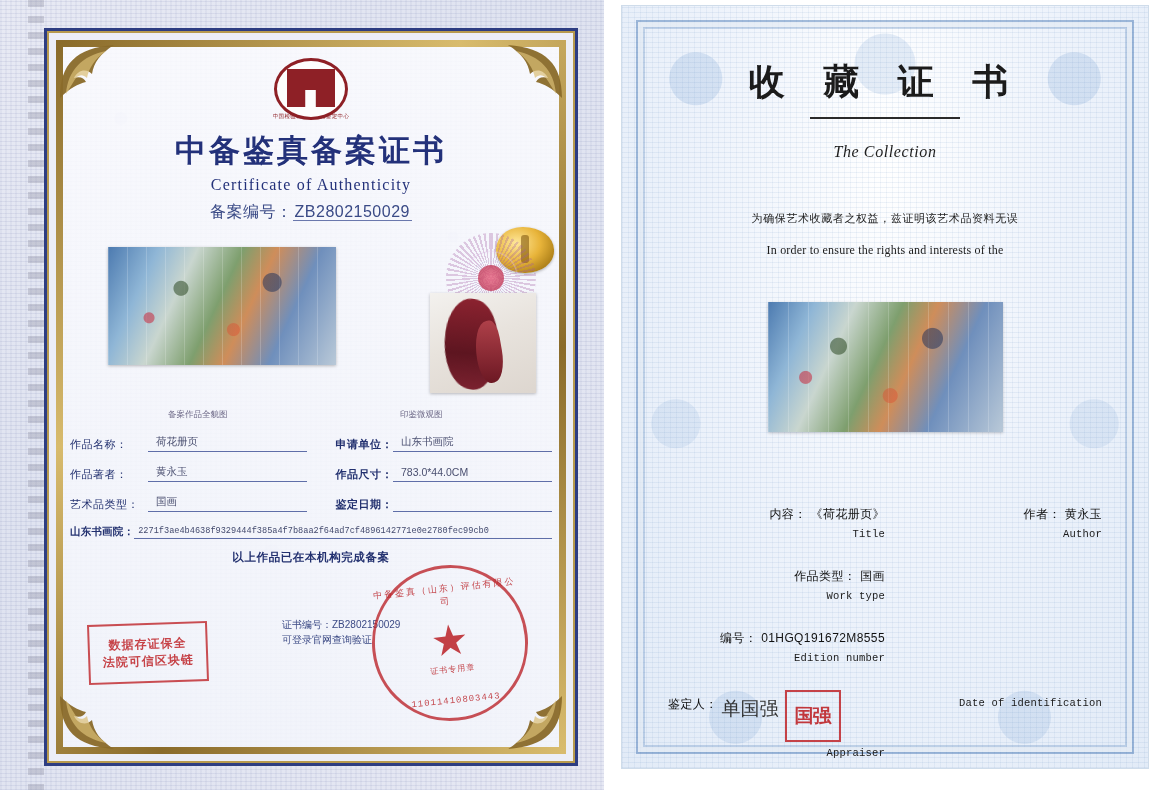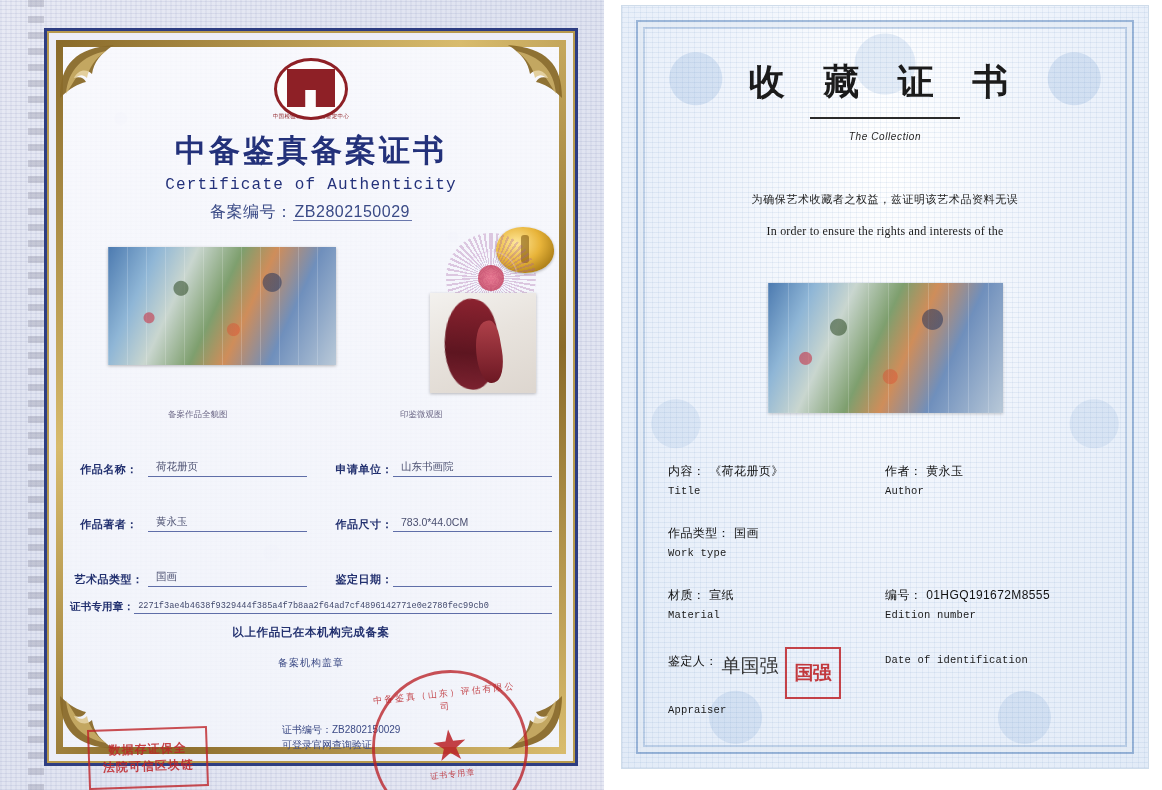--- a/index.html
+++ b/index.html
@@ -99,21 +99,21 @@
     color:#23317a;
     margin-top:10px;
     text-shadow:0 1px 0 rgba(255,255,255,.7);
   }
   .title-en{
     text-align:center;
     font-size:16px;
     letter-spacing:1.2px;
     color:#23317a;
     margin-top:4px;
-    font-family:Liberation Mono, monospace;
+    font-family:Liberation Serif, serif;
   }
   .rec-no{
     text-align:center;font-size:16px;color:#3a4a86;margin-top:8px;letter-spacing:.5px;
   }
   .rec-no u{text-decoration:none;border-bottom:1px solid #6a78ad;padding:0 2px;}
 
   .art-row{
     position:relative;height:170px;margin-top:16px;
   }
   .art-main{
@@ -174,24 +174,24 @@
     width:8px;height:28px;background:rgba(120,80,10,.55);border-radius:3px;
   }
   .cap-row{
     position:relative;height:14px;
   }
   .cap-left{position:absolute;left:98px;top:0;font-size:8.5px;color:#6e6a88;}
   .cap-right{position:absolute;left:330px;top:0;font-size:8.5px;color:#6e6a88;text-align:right;}
 
   .fields{margin-top:12px;font-size:11px;color:#22306f;}
   .frow{display:flex;align-items:flex-end;margin-bottom:13px;}
-  .fl{width:78px;text-align:center;flex:none;font-weight:bold;letter-spacing:.5px;}
+  .fl{width:78px;text-align:left;flex:none;font-weight:normal;letter-spacing:.5px;}
   .fv{
     flex:1;border-bottom:1px solid #5f6ea8;
-    padding:0 6px 2px 8px;color:#4a4f70;font-size:10.5px;min-height:13px;margin-top:25px;
+    padding:0 6px 2px 8px;color:#4a4f70;font-size:10.5px;min-height:13px;
   }
   .fl2{width:72px;text-align:right;flex:none;font-weight:bold;margin-left:14px;letter-spacing:.5px;}
   .hashrow{display:flex;align-items:flex-end;margin-top:2px;}
   .hashlabel{flex:none;font-weight:bold;font-size:10.5px;letter-spacing:.2px;}
   .hashval{
     flex:1;border-bottom:1px solid #5f6ea8;padding:0 2px 2px 4px;
     font-family:"Liberation Mono", monospace;font-size:8.6px;color:#434a6e;
     white-space:nowrap;overflow:hidden;
   }
   .statement{
@@ -277,22 +277,22 @@
     text-align:center;
     font-family:"DejaVu Sans", sans-serif;
     font-size:36px;font-weight:bold;letter-spacing:13px;
     color:#1b1b1b;
     margin-top:18px;
   }
   .cr-title-rule{
     width:150px;height:2px;background:#2a2a2a;margin:10px auto 0;
   }
   .cr-subtitle{
-    text-align:center;font-family:Liberation Sans, sans-serif;font-style:italic;
-    font-size:10px;color:#1e1e1e;margin-top:12px;letter-spacing:.6px;
+    text-align:center;font-family:Liberation Serif, serif;font-style:italic;
+    font-size:16px;color:#1e1e1e;margin-top:24px;letter-spacing:.6px;
   }
   .cr-statement-cn{
     text-align:center;font-size:11px;color:#1c1c1c;margin-top:50px;letter-spacing:.6px;
   }
   .cr-statement-en{
     text-align:center;font-size:12px;color:#1c1c1c;margin-top:17px;
     font-family:"Liberation Serif", serif;letter-spacing:.2px;
   }
   .cr-art{
     margin:44px auto 0;width:235px;height:130px;
@@ -303,21 +303,21 @@
   }
   .cr-art .flecks{
     position:absolute;inset:0;
     background:
       radial-gradient(circle at 16% 58%, rgba(200,40,60,.55) 0 6px, rgba(0,0,0,0) 7px),
       radial-gradient(circle at 30% 34%, rgba(30,60,20,.5) 0 8px, rgba(0,0,0,0) 9px),
       radial-gradient(circle at 52% 72%, rgba(220,80,50,.45) 0 7px, rgba(0,0,0,0) 8px),
       radial-gradient(circle at 70% 28%, rgba(25,45,90,.5) 0 10px, rgba(0,0,0,0) 11px),
       repeating-linear-gradient(90deg, rgba(255,255,255,.18) 0 1px, rgba(0,0,0,0) 1px 20px);
   }
-  .cr-fields{margin-top:50px;}
+  .cr-fields{margin-top:74px;text-align:right;}
   .cr-frow{display:flex;margin-bottom:28px;}
   .cr-cell{width:50%;}
   .cr-cell .cn{font-size:12px;color:#111;letter-spacing:.4px;}
   .cr-cell .cn b{font-weight:normal;}
   .cr-cell .en{
     font-family:"Liberation Mono", monospace;font-size:10.5px;color:#1a1a1a;margin-top:5px;letter-spacing:.2px;
   }
   .cr-cell .val{margin-left:4px;}
   .appr-row{display:flex;align-items:flex-start;margin-top:4px;}
   .appr-seal{
@@ -420,27 +420,26 @@
           <div class="fv">783.0*44.0CM</div>
         </div>
         <div class="frow">
           <div class="fl">艺术品类型：</div>
           <div class="fv">国画</div>
           <div class="fl2">鉴定日期：</div>
           <div class="fv"></div>
         </div>
 
         <div class="hashrow">
-          <div class="hashlabel">证书专用章：</div>
+          <div class="hashlabel">山东书画院：</div>
           <div class="hashval">2271f3ae4b4638f9329444f385a4f7b8aa2f64ad7cf4896142771e0e2780fec99cb0</div>
         </div>
       </div>
 
       <div class="statement">以上作品已在本机构完成备案</div>
-      <div class="org-label">备案机构盖章</div>
 
       <div class="seal-area">
         <div class="cert-note">证书编号：ZB2802150029 可登录官网查询验证</div>
         <div class="red-stamp">
           <div class="arc-top">中备鉴真（山东）评估有限公司</div>
           <div class="star">★</div>
           <div class="mid">证书专用章</div>
           <div class="arc-bottom">11011410803443</div>
         </div>
         <div class="chain-stamp">
@@ -490,26 +489,20 @@
           <div class="cr-frow">
             <div class="cr-cell">
               <div class="cn">
                 <b>作品类型：</b><span class="val">国画</span>
               </div>
               <div class="en">Work type</div>
             </div>
           </div>
 
           <div class="cr-frow">
-            <div class="cr-cell">
-              <div class="cn">
-                <b>材质：</b><span class="val">宣纸</span>
-              </div>
-              <div class="en">Material</div>
-            </div>
             <div class="cr-cell">
               <div class="cn">
                 <b>编号：</b><span class="val">01HGQ191672M8555</span>
               </div>
               <div class="en">Edition number</div>
             </div>
           </div>
 
           <div class="cr-frow">
             <div class="cr-cell">

